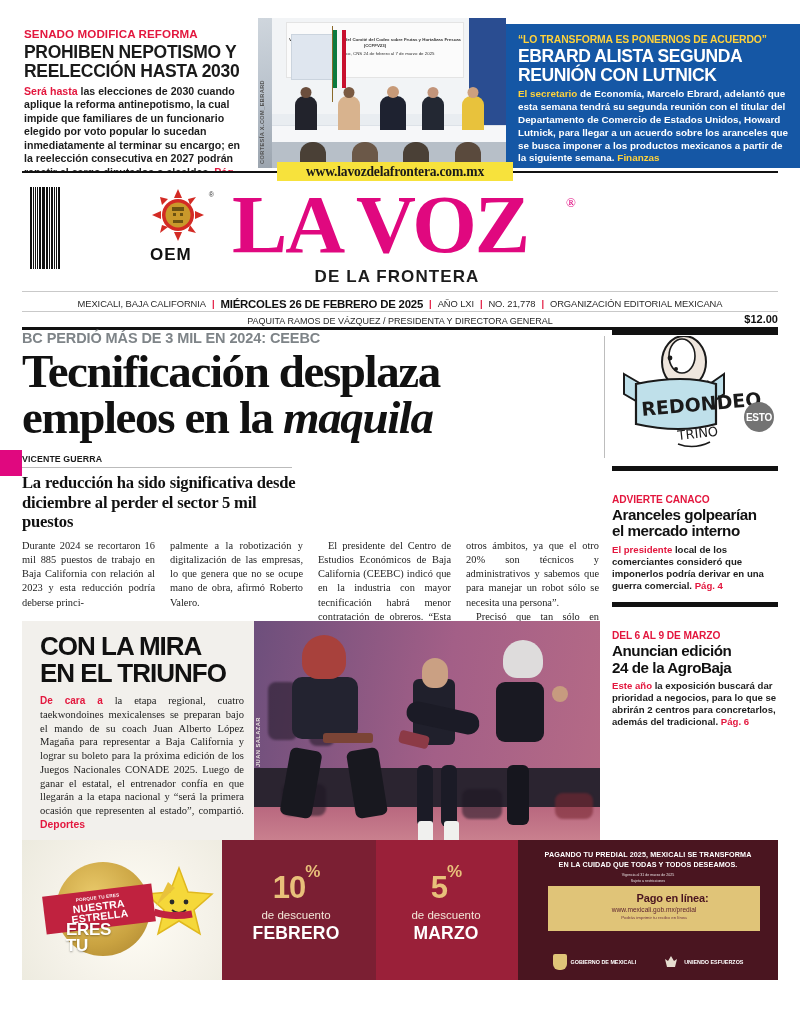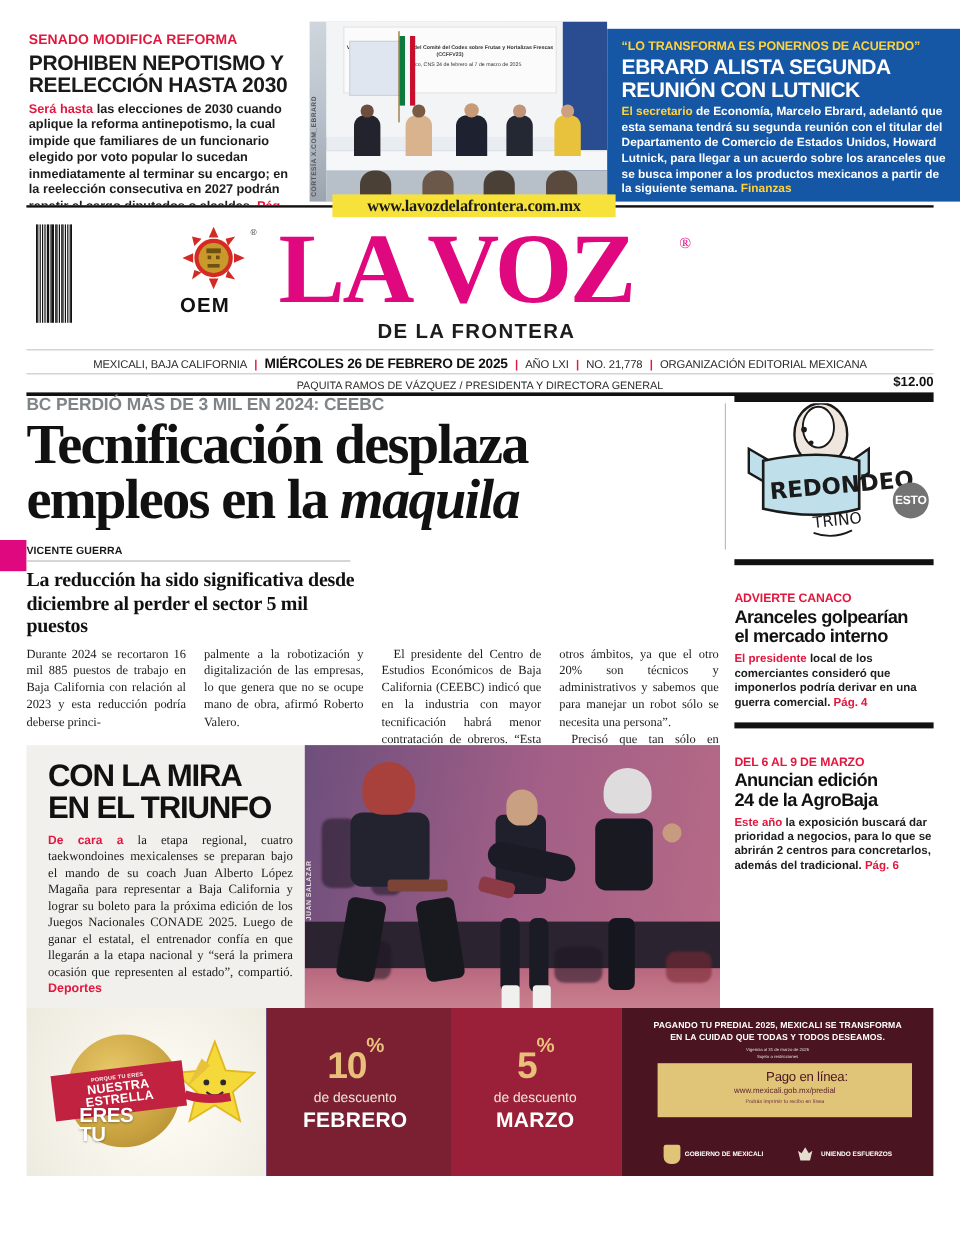--- a/index.html
+++ b/index.html
@@ -235,21 +235,21 @@
   .disc .pct { font-size:31px; font-weight:700; color:#e8c07a; letter-spacing:-1px; }
   .disc .pct sup { font-size:17px; top:-.55em; position:relative;}
   .disc .lbl { font-size:11.5px; margin-top:3px; color:#f2e6d8;}
   .disc .mon { font-size:17.5px; font-weight:700; margin-top:2px; letter-spacing:.2px;}
 
   .ad-right { position:absolute; left:496px; top:0; width:260px; height:140px; background:#4a1520; }
   .ad-r-top { position:absolute; left:10px; top:10px; right:10px; text-align:center; color:#fff; }
   .ad-r-top .l1 { font-size:7.2px; font-weight:700; line-height:1.35; letter-spacing:.1px;}
   .ad-r-top .l2 { font-size:3.6px; line-height:1.5; margin-top:4px; opacity:.85;}
   .ad-box { position:absolute; left:30px; top:46px; right:18px; height:45px; background:#e0c478; }
-  .ad-box .t1 { text-align:center; font-size:11px; font-weight:400; color:#4a1520; margin-top:6px; letter-spacing:-.2px;padding-left:37px;}
+  .ad-box .t1 { text-align:center; font-size:11px; font-weight:700; color:#4a1520; margin-top:6px; letter-spacing:-.2px;padding-left:37px;}
   .ad-box .t2 { text-align:center; font-size:6.6px; color:#5d2430; margin-top:2px; }
   .ad-box .t3 { text-align:center; font-size:4.4px; color:#6d3340; margin-top:2px; }
   .ad-logos { position:absolute; left:0; right:0; bottom:10px; display:flex; align-items:center; justify-content:center; gap:26px;}
   .ad-logo { display:flex; align-items:center; gap:4px; color:#fff; }
   .ad-logo .mark { width:14px; height:16px; background:#e0c478; border-radius:2px 2px 6px 6px; }
   .ad-logo .mark2 { width:18px; height:14px; background:transparent; position:relative; }
   .ad-logo .txt2 { font-size:5.4px; font-weight:800; line-height:1.2; }
 </style>
 </head>
 <body>

